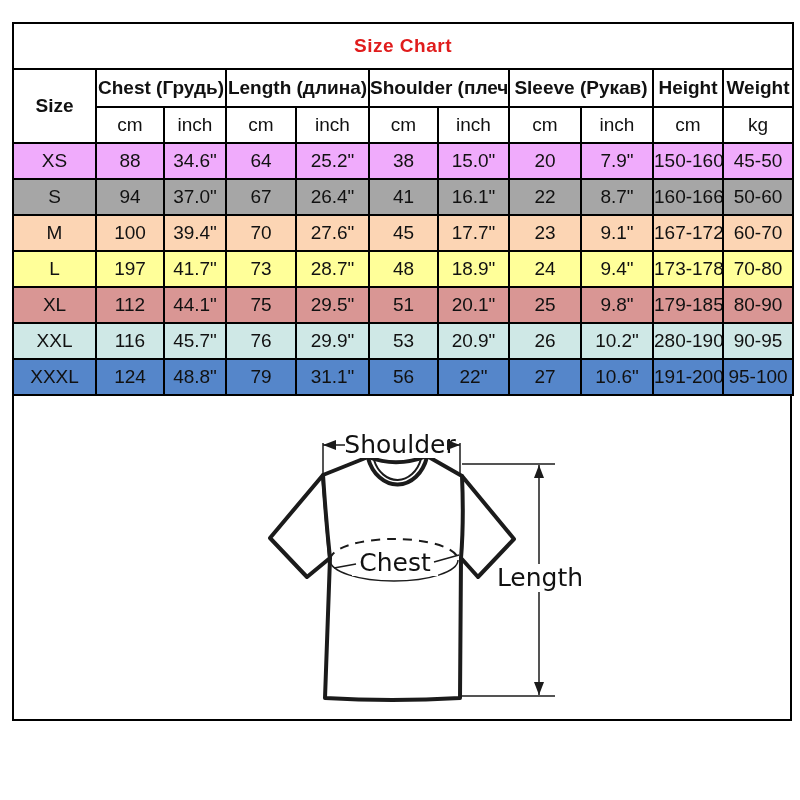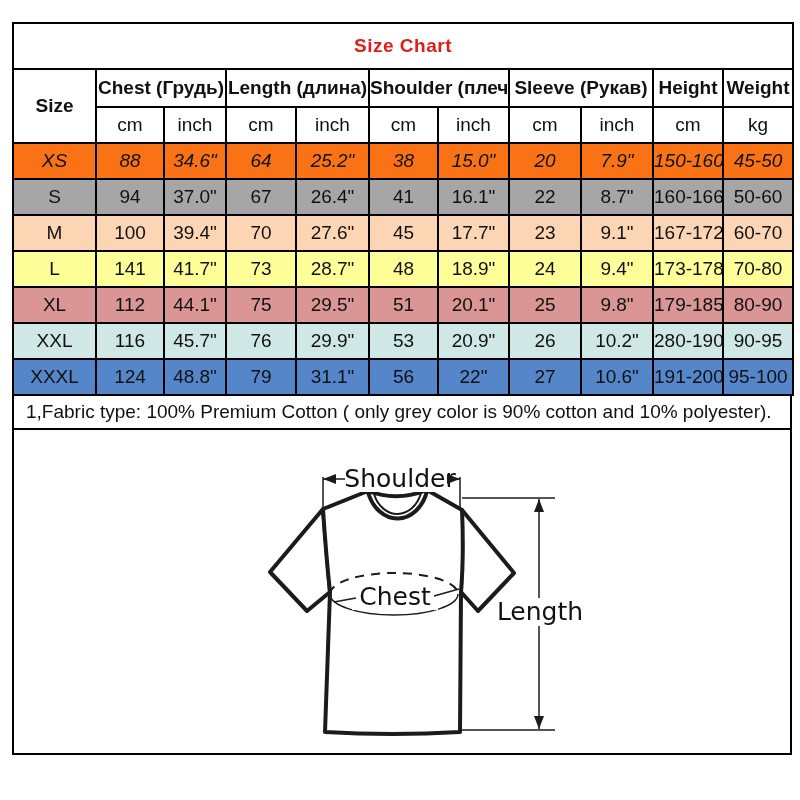--- a/index.html
+++ b/index.html
@@ -70,21 +70,21 @@
             <td class="unit-td">inch</td>
             <td class="unit-td">cm</td>
             <td class="unit-td">inch</td>
             <td class="unit-td">cm</td>
             <td class="unit-td">inch</td>
             <td class="unit-td">cm</td>
             <td class="unit-td">kg</td>
           </tr>
       </tbody>
       <tbody id="data-body">
-          <tr style="background-color: #f97316; font-style: italic;">
+          <tr style="background-color: #f0abfc;">
             <td class="data-td">XS</td>
             <td class="data-td">88</td>
             <td class="data-td">34.6"</td>
             <td class="data-td">64</td>
             <td class="data-td">25.2"</td>
             <td class="data-td">38</td>
             <td class="data-td">15.0"</td>
             <td class="data-td">20</td>
             <td class="data-td">7.9"</td>
             <td class="data-td">150-160</td>
@@ -111,21 +111,21 @@
             <td class="data-td">27.6"</td>
             <td class="data-td">45</td>
             <td class="data-td">17.7"</td>
             <td class="data-td">23</td>
             <td class="data-td">9.1"</td>
             <td class="data-td">167-172</td>
             <td class="data-td">60-70</td>
           </tr>
           <tr style="background-color: rgb(255, 255, 153);">
             <td class="data-td">L</td>
-            <td class="data-td">141</td>
+            <td class="data-td">197</td>
             <td class="data-td">41.7"</td>
             <td class="data-td">73</td>
             <td class="data-td">28.7"</td>
             <td class="data-td">48</td>
             <td class="data-td">18.9"</td>
             <td class="data-td">24</td>
             <td class="data-td">9.4"</td>
             <td class="data-td">173-178</td>
             <td class="data-td">70-80</td>
           </tr>
@@ -164,23 +164,20 @@
             <td class="data-td">56</td>
             <td class="data-td">22"</td>
             <td class="data-td">27</td>
             <td class="data-td">10.6"</td>
             <td class="data-td">191-200</td>
             <td class="data-td">95-100</td>
           </tr>
         </tbody>
     </table>
 
-    <div class="note">
-      <span>1,Fabric type: 100% Premium Cotton ( only grey color is 90% cotton and 10% polyester).</span>
-    </div>
 
     <div class="diagram">
       <svg width="776" height="323" viewBox="0 0 776 323">
 
         <polygon points="309,79 256,142 293,181 316,162" fill="#fff" stroke="#1b1b1b" stroke-width="4" stroke-linejoin="round"></polygon>
         <polygon points="448,80 500,143 464,181 447,162" fill="#fff" stroke="#1b1b1b" stroke-width="4" stroke-linejoin="round"></polygon>
 
         <path d="M 309,79 L 354,61 Q 383,72 413,60 L 448,80 Q 450,125 447,162 L 446,302 Q 378,306 311,302 L 316,162 Q 312,125 309,79 Z" fill="#fff" stroke="#1b1b1b" stroke-width="4" stroke-linejoin="round"></path>
 
         <path d="M 354,62 A 31 39 0 0 0 413,61" fill="none" stroke="#1b1b1b" stroke-width="4"></path>

